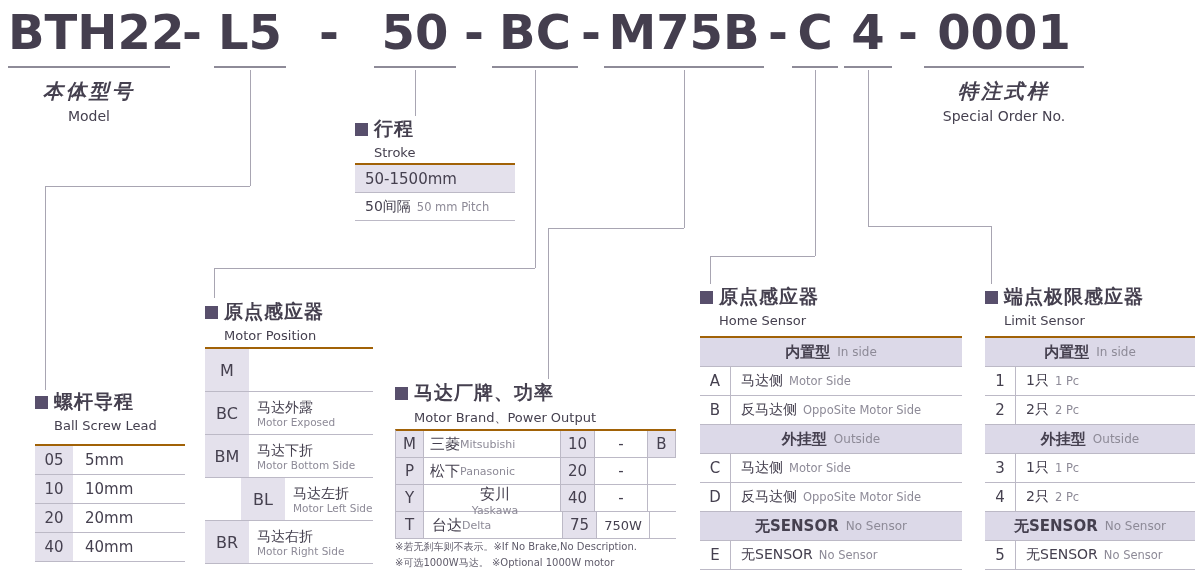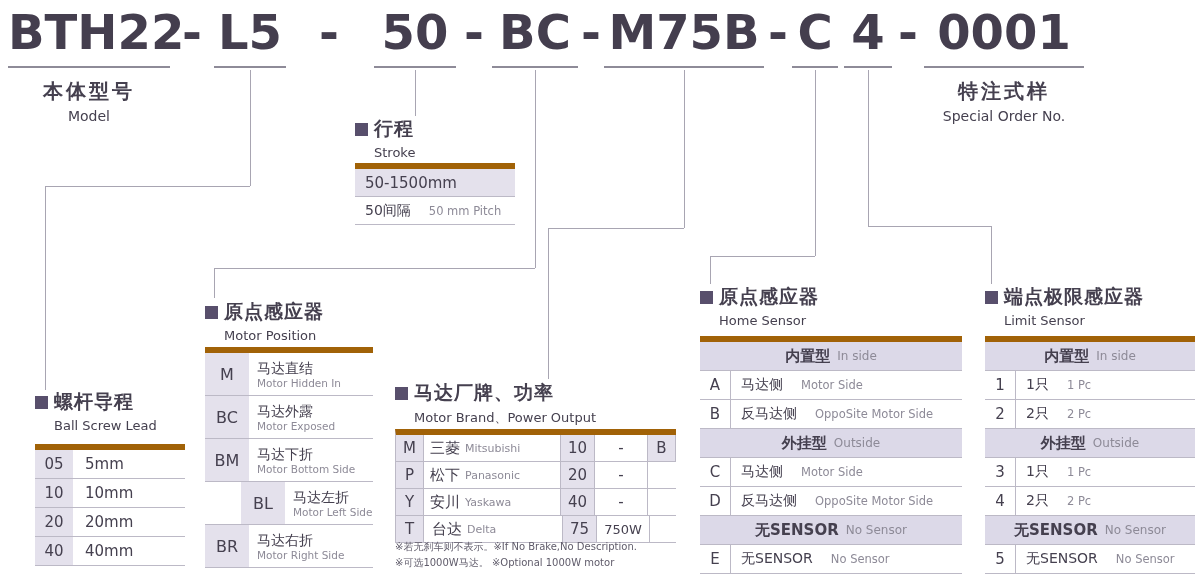--- a/index.html
+++ b/index.html
@@ -9,56 +9,56 @@
   }
   .abs{position:absolute;}
   
   .seg{position:absolute;top:6px;text-align:center;font-size:48px;font-weight:bold;color:#443e4e;
        line-height:52px;padding-bottom:8px;border-bottom:2px solid #8e8b98;white-space:nowrap;}
   .dash{position:absolute;top:6px;text-align:center;font-size:48px;font-weight:bold;color:#443e4e;line-height:52px;}
   
   .line{position:absolute;background:#a8a5b2;}
   
   .toplabel{position:absolute;text-align:center;}
-  .toplabel .zh{font-size:20px;font-weight:bold;letter-spacing:3px;}
+  .toplabel .zh{font-size:20px;font-weight:bold;letter-spacing:3px;font-style:italic;}
   .toplabel .en{font-size:14px;margin-top:3px;}
   
   .sec-head{position:absolute;white-space:nowrap;}
   .sec-head .zhl{display:flex;align-items:center;font-size:19px;font-weight:bold;letter-spacing:1px;}
   .sq{display:inline-block;width:13px;height:13px;background:#584f6c;margin-right:6px;flex:0 0 auto;}
   .sec-head .enl{font-size:13px;margin:3px 0 0 19px;}
   
   .trow{display:flex;align-items:stretch;border-bottom:1px solid #bcb9c6;}
-  .first{border-top:6px solid #a16207;}
+  .first{border-top:2px solid #a16207;}
   .code{display:flex;align-items:center;justify-content:center;background:#e4e1ec;font-size:15px;flex:0 0 auto;}
   .val{display:flex;align-items:center;padding-left:12px;font-size:15px;}
   
   .mp-text{display:flex;flex-direction:column;justify-content:center;padding-left:8px;}
   .zh-s{font-size:14px;line-height:17px;}
   .en-s{font-size:10.5px;line-height:12px;color:#8d8a97;}
   
   .strow{display:flex;align-items:center;height:27px;border-bottom:1px solid #bcb9c6;padding-left:10px;font-size:15px;}
   .lav{background:#e4e1ec;}
   
   .mb-row{display:flex;align-items:stretch;border-bottom:1px solid #bcb9c6;border-left:1px solid #bcb9c6;height:26px;}
   .mbc{display:flex;align-items:center;justify-content:center;border-right:1px solid #bcb9c6;font-size:15px;flex:0 0 auto;}
   .mbc.brand{justify-content:flex-start;padding-left:6px;}
   .code-bg{background:#e4e1ec;}
   .b-zh{font-size:15px;}
-  .b-en{font-size:11px;color:#8d8a97;margin-left:5px;}
+  .b-en{font-size:11px;color:#8d8a97;}
   .note{position:absolute;font-size:10px;color:#5f5b6a;white-space:nowrap;}
   
   .srow{display:flex;align-items:stretch;height:28px;border-bottom:1px solid #bcb9c6;}
   .shead{background:#dcd9e8;align-items:center;justify-content:center;}
   .sh-zh{font-size:15px;font-weight:bold;}
   .sh-en{font-size:12px;color:#8d8a97;margin-left:7px;}
   .scode{width:30px;flex:0 0 auto;display:flex;align-items:center;justify-content:center;font-size:15px;border-right:1px solid #bcb9c6;}
   .sval{display:flex;align-items:center;padding-left:10px;}
   .sv-zh{font-size:14px;}
-  .sv-en{font-size:11.5px;color:#8d8a97;margin-left:18px;}
+  .sv-en{font-size:11.5px;color:#8d8a97;margin-left:6px;}
 </style>
 </head>
 <body>
 
 <div class="seg" style="left:8px;width:162px;">BTH22</div>
 <div class="dash" style="left:172px;width:40px;">-</div>
 <div class="seg" style="left:214px;width:72px;">L5</div>
 <div class="dash" style="left:290px;width:78px;">-</div>
 <div class="seg" style="left:374px;width:82px;text-align:center;">50</div>
 <div class="dash" style="left:458px;width:32px;">-</div>
@@ -148,24 +148,20 @@
 <div class="sec-head" style="left:205px;top:299px;">
   <div class="zhl">
       <span class="sq"></span>
       <span>原点感应器</span>
     </div>
   <div class="enl">Motor Position</div>
 </div>
 <div class="abs" style="left:205px;top:347px;width:168px;">
   <div class="trow first" style="height:42px;">
     <div class="code" style="width:44px;font-size:16px;">M</div>
-    <div class="mp-text">
-      <span class="zh-s">马达直结</span>
-      <span class="en-s">Motor Hidden In</span>
-    </div>
   </div>
   <div class="trow" style="height:42px;">
     <div class="code" style="width:44px;font-size:16px;">BC</div>
     <div class="mp-text">
       <span class="zh-s">马达外露</span>
       <span class="en-s">Motor Exposed</span>
     </div>
   </div>
   <div class="trow" style="height:42px;">
     <div class="code" style="width:44px;font-size:16px;">BM</div>
@@ -212,21 +208,21 @@
     <div class="mbc code-bg" style="width:27px;">P</div>
     <div class="mbc brand" style="width:130px;">
       <span class="b-zh">松下</span>
       <span class="b-en">Panasonic</span>
     </div>
     <div class="mbc code-bg" style="width:33px;">20</div>
     <div class="mbc" style="width:52px;">-</div>
   </div>
   <div class="mb-row">
     <div class="mbc code-bg" style="width:27px;">Y</div>
-    <div class="mbc brand" style="width:130px;">
+    <div class="mbc brand" style="width:130px;flex-direction:column;">
       <span class="b-zh">安川</span>
       <span class="b-en">Yaskawa</span>
     </div>
     <div class="mbc code-bg" style="width:33px;">40</div>
     <div class="mbc" style="width:52px;">-</div>
   </div>
   <div class="mb-row">
     <div class="mbc code-bg" style="width:27px;">T</div>
     <div class="mbc brand" style="width:130px;padding-left:8px;">
       <span class="b-zh">台达</span>

